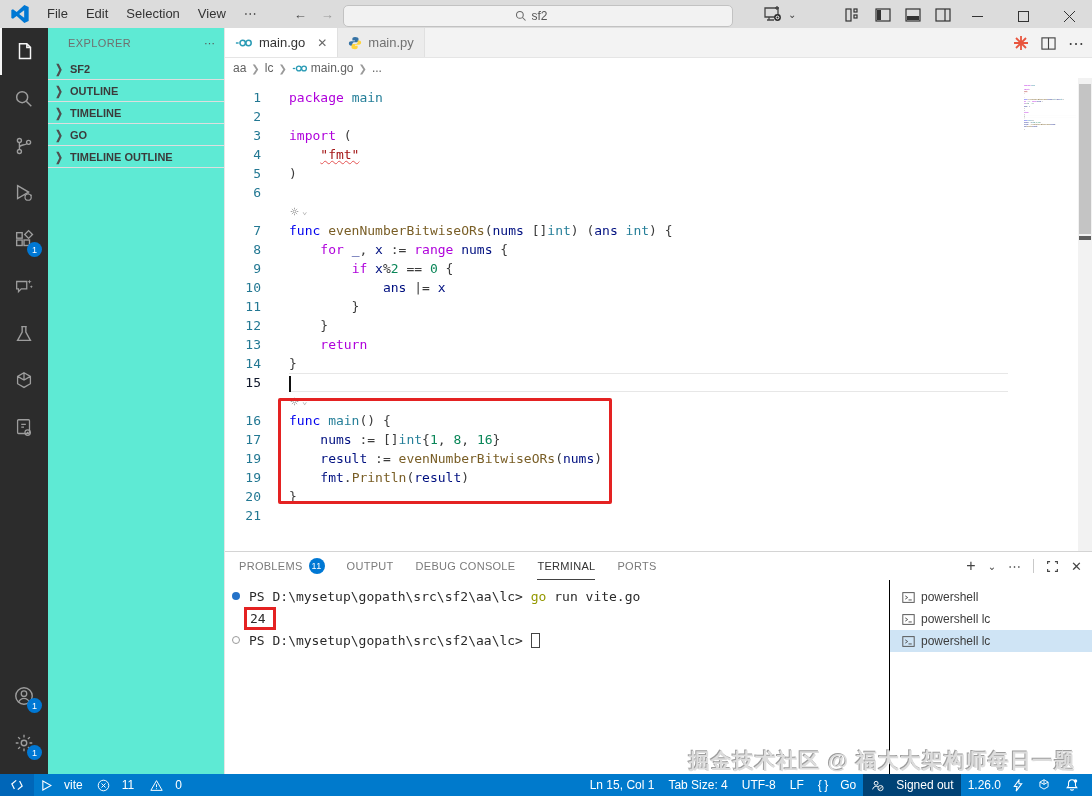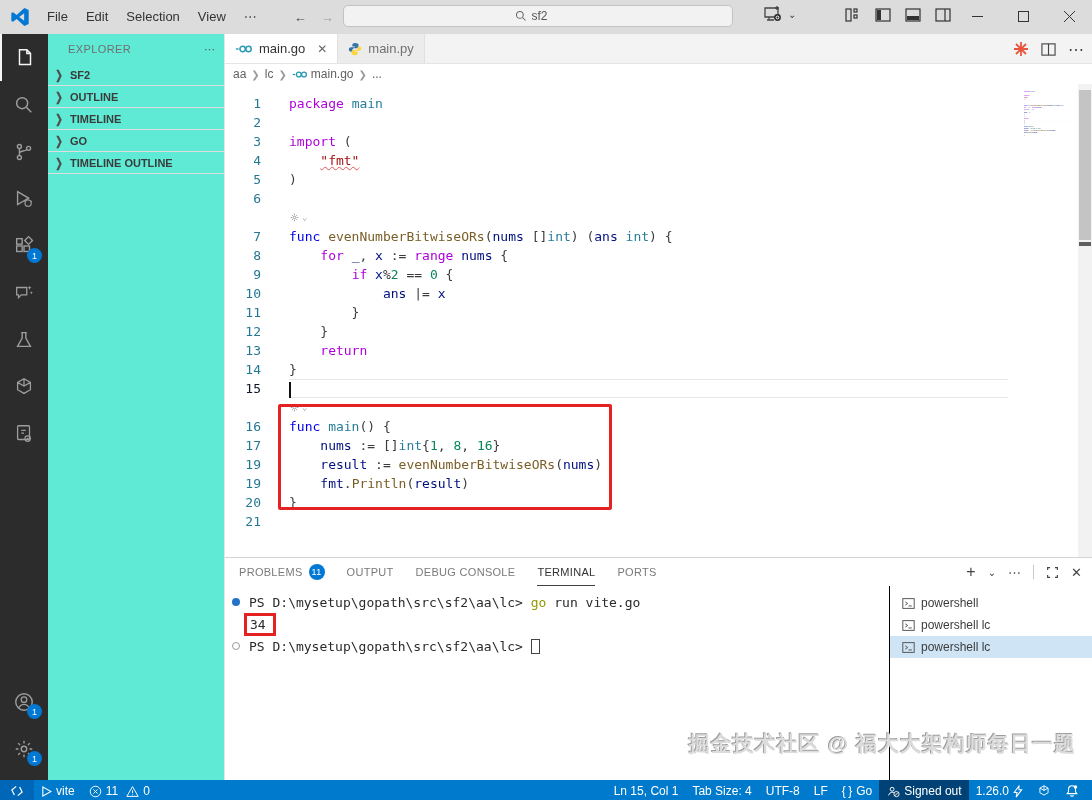--- a/index.html
+++ b/index.html
@@ -1,20 +1,20 @@
 <!DOCTYPE html>
 <html><head>
 <meta charset="utf-8">
 <style>
   * { margin:0; padding:0; box-sizing:border-box; }
   html,body { width:1092px; height:800px; overflow:hidden; font-family:"Liberation Sans",sans-serif; background:#fff; }
   svg { display:block; }
 
   
-  .titlebar { height:34px; background:#dcdcdc; display:flex; align-items:center; font-size:13px; color:#333; position:relative; }
+  .titlebar { height:28px; background:#dcdcdc; display:flex; align-items:center; font-size:13px; color:#333; position:relative; }
   .vslogo { width:20px; margin:0 8px 0 10px; }
   .menu-item { padding:0 9px; height:22px; line-height:22px; border-radius:4px; cursor:default; }
   .nav-arrows { display:flex; align-items:center; margin-left:28px; gap:14px; color:#444; }
   .nav-arrows .fwd { color:#9a9a9a; }
   .searchbox { position:absolute; left:343px; top:5px; width:390px; height:22px; background:#f2f2f2; border:1px solid #c2c2c2; border-radius:5px; display:flex; align-items:center; justify-content:center; gap:5px; color:#555; }
   .searchbox input { border:none; background:transparent; font-size:12px; color:#555; width:30px; outline:none; font-family:"Liberation Sans",sans-serif; }
   .tb-icons { position:absolute; left:762px; top:4px; display:flex; align-items:center; gap:4px; color:#444; }
   .layout-icons { position:absolute; left:845px; top:7px; display:flex; gap:14px; }
   .win-controls { position:absolute; right:0; top:0; height:32px; display:flex; }
   .win-btn { width:46px; height:32px; display:flex; align-items:center; justify-content:center; color:#333; }
@@ -88,25 +88,25 @@
   .t-boxed { display:inline-block; border:3px solid #e42222; padding:0 7px 0 3px; margin:2px 0 2px -5px; }
   .t-cursor { display:inline-block; width:9px; height:15px; border:1px solid #444; vertical-align:text-bottom; }
   .term-list { width:203px; border-left:1px solid #000000; padding-top:6px; font-size:12px; color:#3c3c3c; }
   .tl-item { height:22px; display:flex; align-items:center; gap:6px; padding-left:12px; cursor:pointer; }
   .tl-item.selected { background:#cfe4f5; }
 
   
   .statusbar { height:22px; background:#007acc; color:#fff; display:flex; align-items:center; font-size:12px; position:relative; }
   .sb-left { display:flex; align-items:center; height:22px; }
   .sb-right { margin-left:auto; display:flex; align-items:center; height:22px; padding-right:6px; }
-  .st-item { display:flex; align-items:center; gap:4px; padding:0 7px; height:22px; cursor:pointer; white-space:nowrap; }
+  .st-item { display:flex; align-items:center; gap:12px; padding:0 7px; height:22px; cursor:pointer; white-space:nowrap; }
   .st-item.remote { background:#0066b8; padding:0 10px; }
   .st-item.dark { background:rgba(0,20,45,.55); }
 
-  .watermark { position:absolute; right:16px; bottom:42px; font-size:21px; font-weight:bold; color:#dcdcdc; text-shadow:-1px -1px 0 #9d9d9d, 1px 1px 0 #ffffff; z-index:20; letter-spacing:1px; }
+  .watermark { position:absolute; right:16px; bottom:25px; font-size:21px; font-weight:bold; color:#dcdcdc; text-shadow:-1px -1px 0 #9d9d9d, 1px 1px 0 #ffffff; z-index:20; letter-spacing:1px; }
 </style>
 </head>
 <body>
 
 <div class="titlebar">
   <svg class="vslogo" viewBox="0 0 24 24">
       <path fill="#0078d4" d="M17.2 1.2 8 9.6 3.6 6.2 1.6 7.2v9.6l2 1 4.4-3.4 9.2 8.4 5.2-2.4V3.6zM17 7.5v9L11 12z"></path>
     </svg>
   <div class="menu-item">File</div>
   <div class="menu-item">Edit</div>
@@ -430,21 +430,21 @@
           <span class="vsep"></span>
           <svg width="13" height="13" viewBox="0 0 16 16">
               <path d="M2 5V2h3M11 2h3v3M14 11v3h-3M5 14H2v-3" fill="none" stroke="#444" stroke-width="1.4"></path>
             </svg>
           <span>✕</span>
         </div>
       </div>
       <div class="panel-body">
         <div class="term-main">
             <div class="term-line"><span class="t-deco filled"></span><span class="t-plain">PS D:\mysetup\gopath\src\sf2\aa\lc&gt; </span><span class="t-cmd">go</span><span class="t-plain"> run vite.go</span></div>
-            <div class="term-line"><span class="t-boxed">34</span></div>
+            <div class="term-line"><span class="t-boxed">24</span></div>
             <div class="term-line"><span class="t-deco empty"></span><span class="t-plain">PS D:\mysetup\gopath\src\sf2\aa\lc&gt; </span><span class="t-cursor"></span></div>
           </div>
         <div class="term-list">
           <div class="tl-item">
               <svg width="13" height="13" viewBox="0 0 16 16">
                 <rect x="1" y="2" width="14" height="12" fill="none" stroke="#555" stroke-width="1.2"></rect>
                 <path d="M4 6l3 2-3 2M8 11h4" fill="none" stroke="#555" stroke-width="1.2"></path>
               </svg>
               <span>powershell</span>
             </div>

